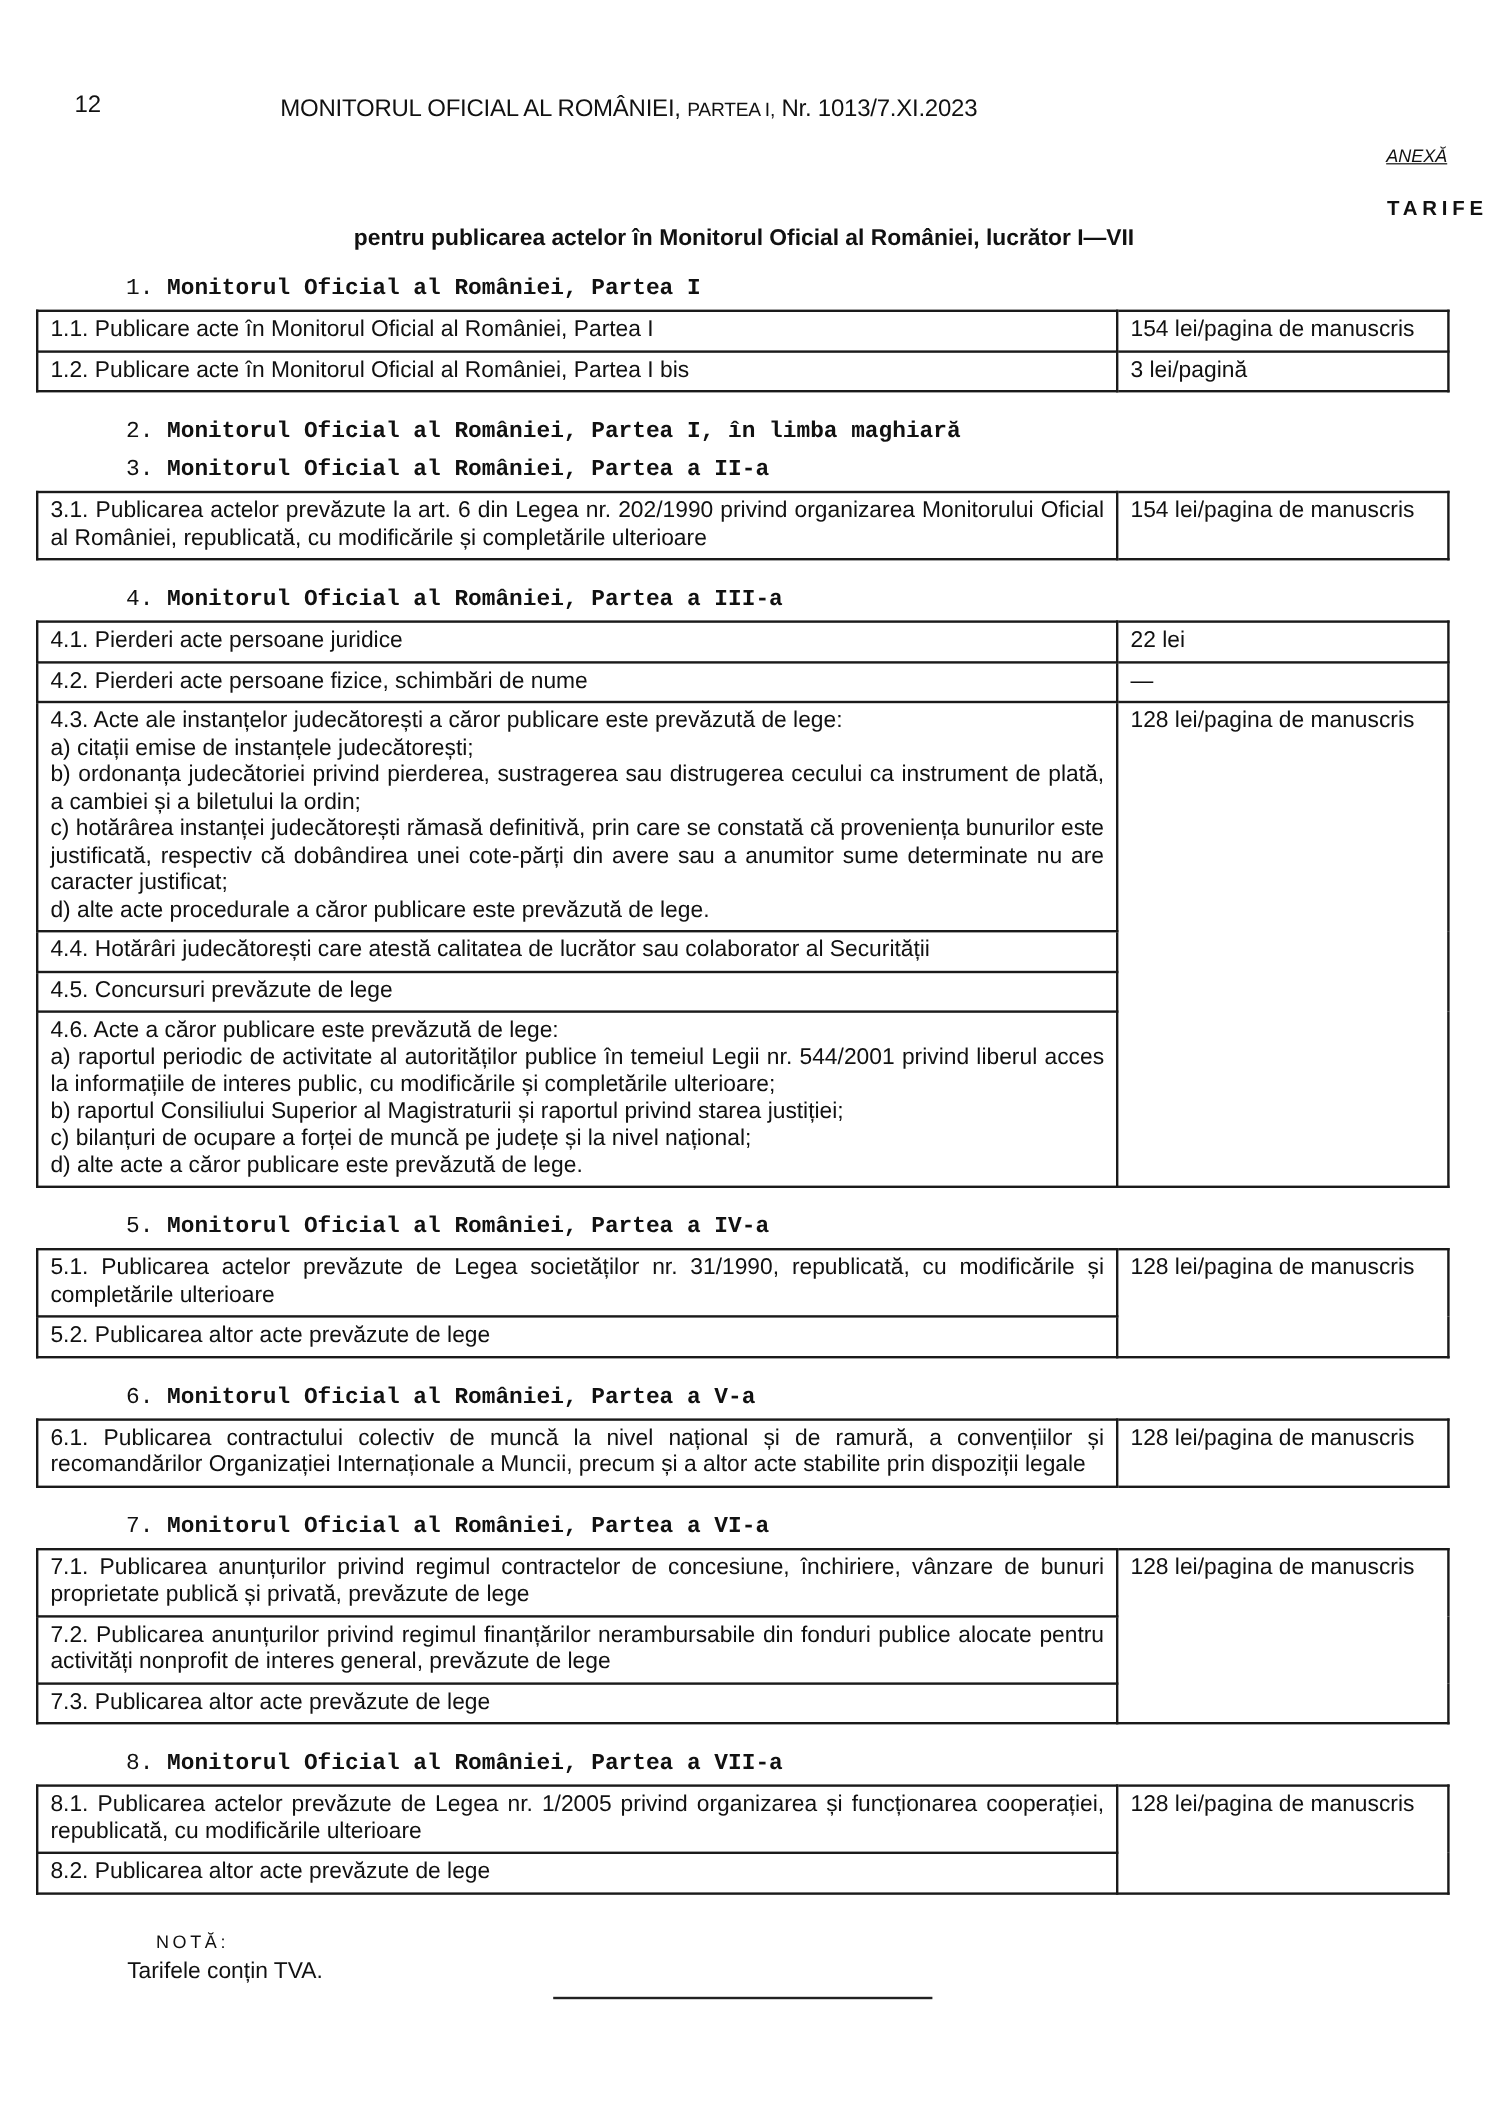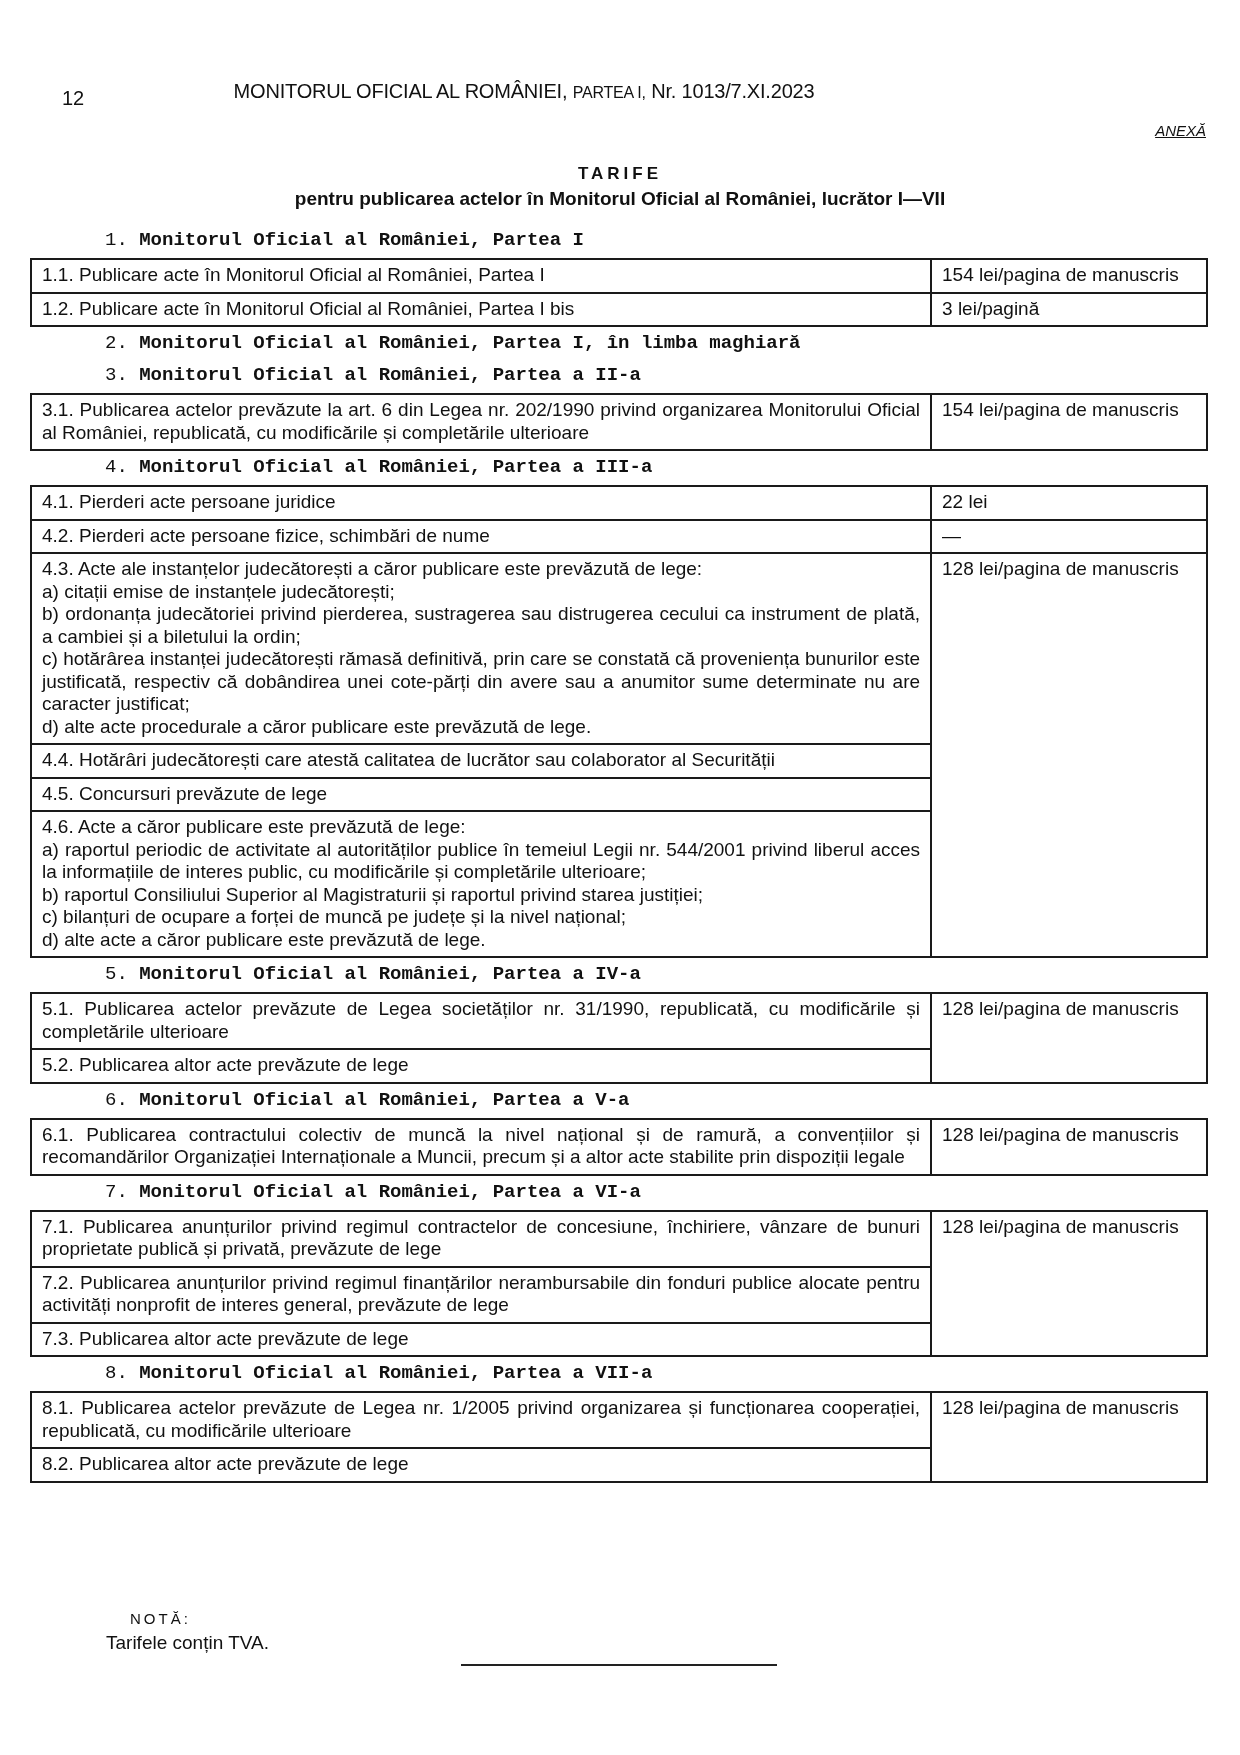--- a/index.html
+++ b/index.html
@@ -1,30 +1,30 @@
 <!DOCTYPE html>
 <html><head>
 <meta charset="utf-8">
 <style>
   html, body { margin: 0; padding: 0; background: #ffffff; }
   body {
     width: 1240px; height: 1755px; position: relative; overflow: hidden;
     font-family: "Liberation Sans", sans-serif; color: #111;
   }
-  .page-num { position: absolute; left: 62px; top: 87px; font-size: 20px; }
+  .page-num { position: absolute; left: 62px; top: 76px; font-size: 20px; }
   .running-head { position: absolute; left: 0; width: 1048px; top: 80px; text-align: center; font-size: 20px; letter-spacing: -0.2px; }
   .running-head .small { font-size: 16px; }
   .anexa { position: absolute; right: 34px; top: 122px; font-size: 15px; font-style: italic; text-decoration: underline; }
-  .title { position: absolute; left: 0; width: 1240px; top: 164px; text-align: center; font-weight: bold; font-size: 17px; letter-spacing: 4px; }
+  .title { position: absolute; left: 0; width: 1240px; top: 164px; text-align: right; font-weight: bold; font-size: 17px; letter-spacing: 4px; }
   .subtitle { position: absolute; left: 0; width: 1240px; top: 188px; text-align: center; font-weight: bold; font-size: 19px; }
 
   .content { position: absolute; left: 30px; top: 226px; width: 1178px; }
   .section-head { font-size: 19px; padding-left: 75px; height: 30px; line-height: 24px; margin-top: 2px; font-family: Liberation Mono, monospace; }
   .section-head b { font-weight: bold; }
-  table.tarif { width: 1178px; border-collapse: collapse; margin-bottom: 4px; table-layout: fixed; }
+  table.tarif { width: 1178px; border-collapse: collapse; margin-bottom: 20px; table-layout: fixed; }
   table.tarif td { border: 2px solid #1a1a1a; font-size: 19px; line-height: 22.5px; vertical-align: top; padding: 4px 10px 5px 10px; }
   table.tarif td.desc { width: 875px; text-align: justify; }
   table.tarif td.price { width: 253px; padding-left: 10px; }
   .line { display: block; }
 
   .nota { position: absolute; left: 106px; top: 1610px; font-size: 15px; letter-spacing: 3px; margin-left: 24px; }
   .nota-text { position: absolute; left: 106px; top: 1632px; font-size: 19px; }
   .end-rule { position: absolute; left: 461px; top: 1664px; width: 316px; height: 0; border-top: 2px solid #222; }
 </style>
 </head>

